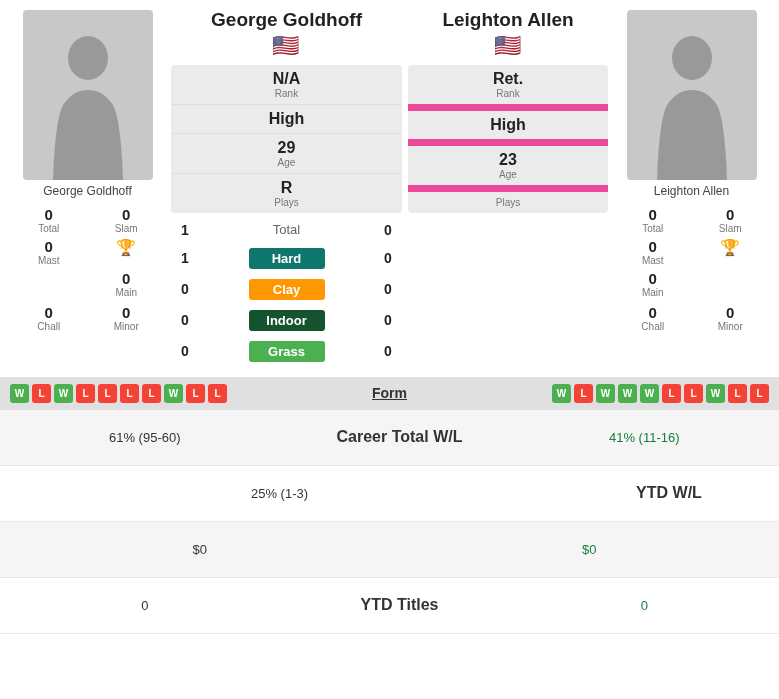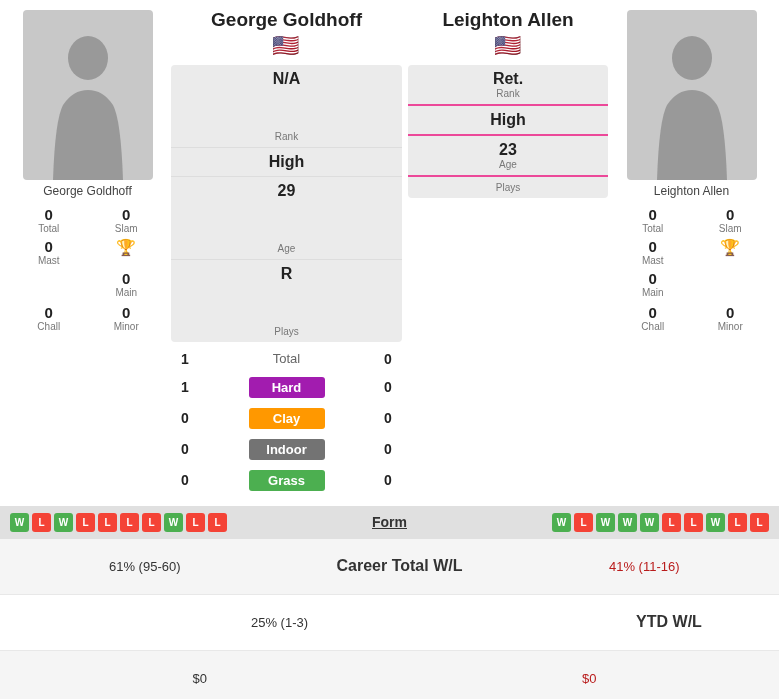--- a/index.html
+++ b/index.html
@@ -10,23 +10,23 @@
       min-height: 699px;
       font-size: 13px;
       color: #222;
     }
 
     .main-container {
       width: 779px;
       background: #fff;
     }
 
-    .surface-hard { background: #a21caf; }
+    .surface-hard { background: #0f766e; }
     .surface-clay { background: #FF9800; }
-    .surface-indoor { background: #737373; }
+    .surface-indoor { background: #14532d; }
     .surface-grass { background: #4CAF50; }
 
     
     .comparison-area {
       display: flex;
       width: 100%;
       padding: 10px;
       gap: 6px;
     }
 
@@ -120,21 +120,20 @@
       overflow: hidden;
       margin-bottom: 4px;
     }
 
     .mid-row {
       display: flex;
       flex-direction: column;
       align-items: center;
       padding: 5px 0;
       border-bottom: 1px solid #ddd;
-      gap: 43px;
     }
 
     .mid-row:last-child { border-bottom: none; }
 
     .mid-val { font-size: 16px; font-weight: bold; }
     .mid-lbl { font-size: 10px; color: #777; }
 
     .surfaces-wrap {
       width: 100%;
     }
@@ -171,21 +170,21 @@
       width: 100%;
       overflow: hidden;
       margin-bottom: 0;
     }
 
     .right-mid-row {
       display: flex;
       flex-direction: column;
       align-items: center;
       padding: 5px 0;
-      border-bottom: 2px solid #ec4899;
+      border-bottom: 7px solid #ec4899;
     }
 
     .right-mid-row:last-child { border-bottom: none; }
 
     .right-mid-val { font-size: 16px; font-weight: bold; }
     .right-mid-lbl { font-size: 10px; color: #777; }
 
     .form-row {
       background: #e0e0e0;
       display: flex;
@@ -229,21 +228,21 @@
       display: flex;
       align-items: center;
       border-bottom: 1px solid #e8e8e8;
     }
 
     .data-row:nth-child(odd) { background: #f5f5f5; }
     .data-row:nth-child(even) { background: #fff; }
 
     .dr-left { flex: 1; text-align: center; padding: 20px; font-size: 13px; color: #333; }
     .dr-mid { width: 220px; text-align: center; padding: 10px; font-size: 16px; font-weight: bold; color: #333; }
-    .dr-right { flex: 1; text-align: center; padding: 10px; font-size: 13px; color: #b91c1c; }
+    .dr-right { flex: 1; text-align: center; padding: 10px; font-size: 13px; color: #15803d; }
 
   </style>
 </head>
 <body>
 
 <div class="main-container">
 
   <div class="comparison-area">
 
     <div class="left-block">

